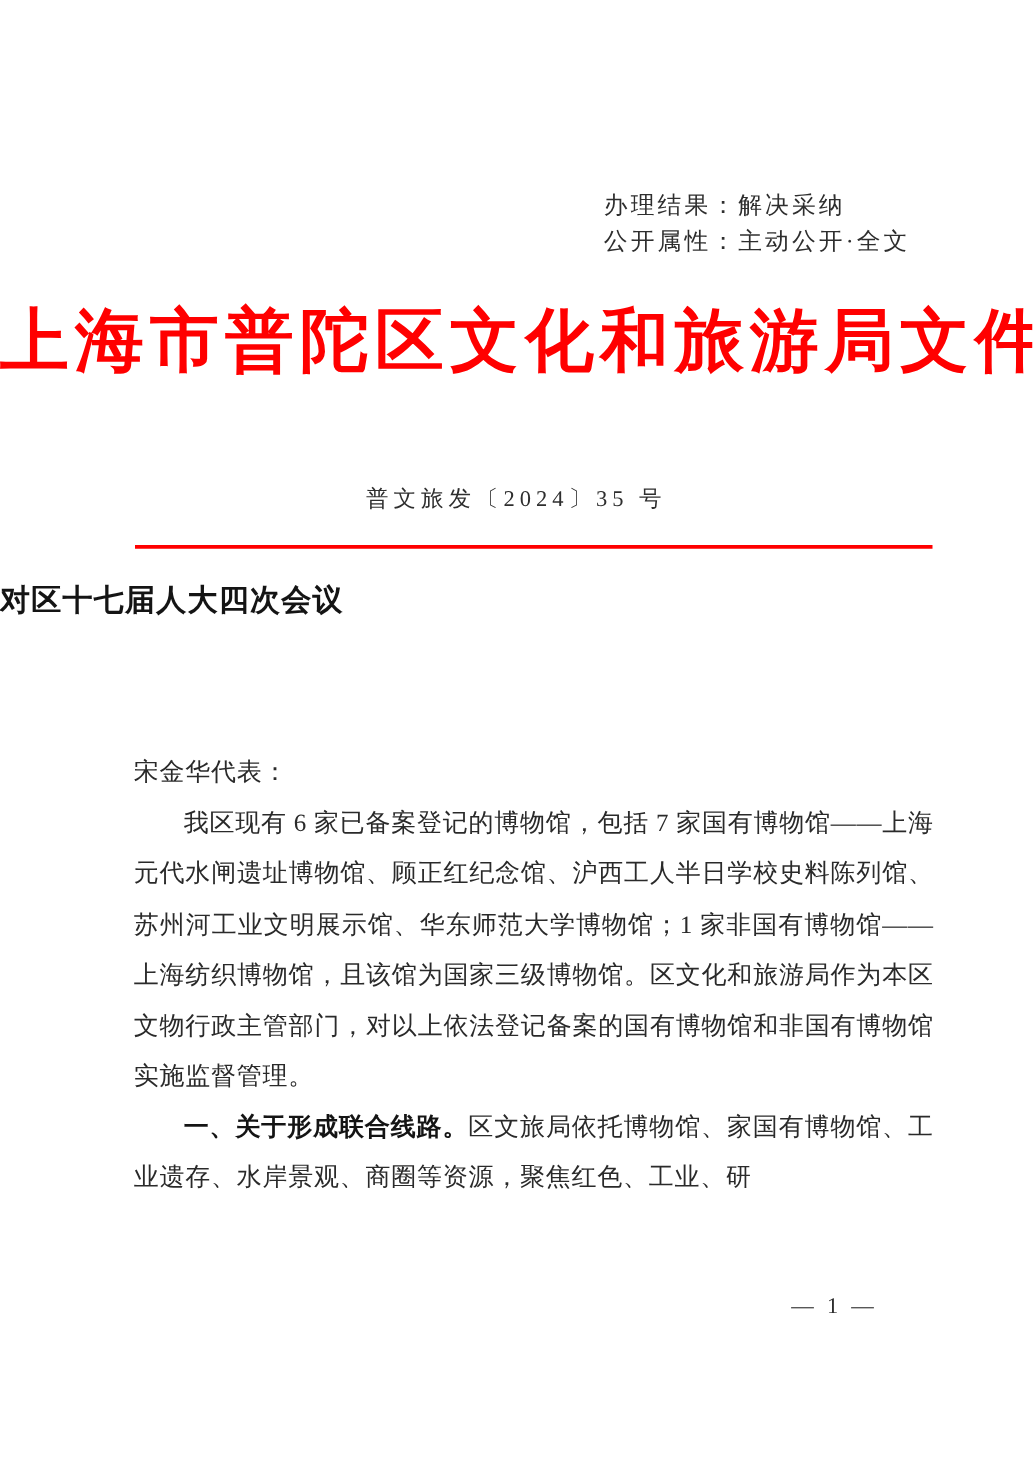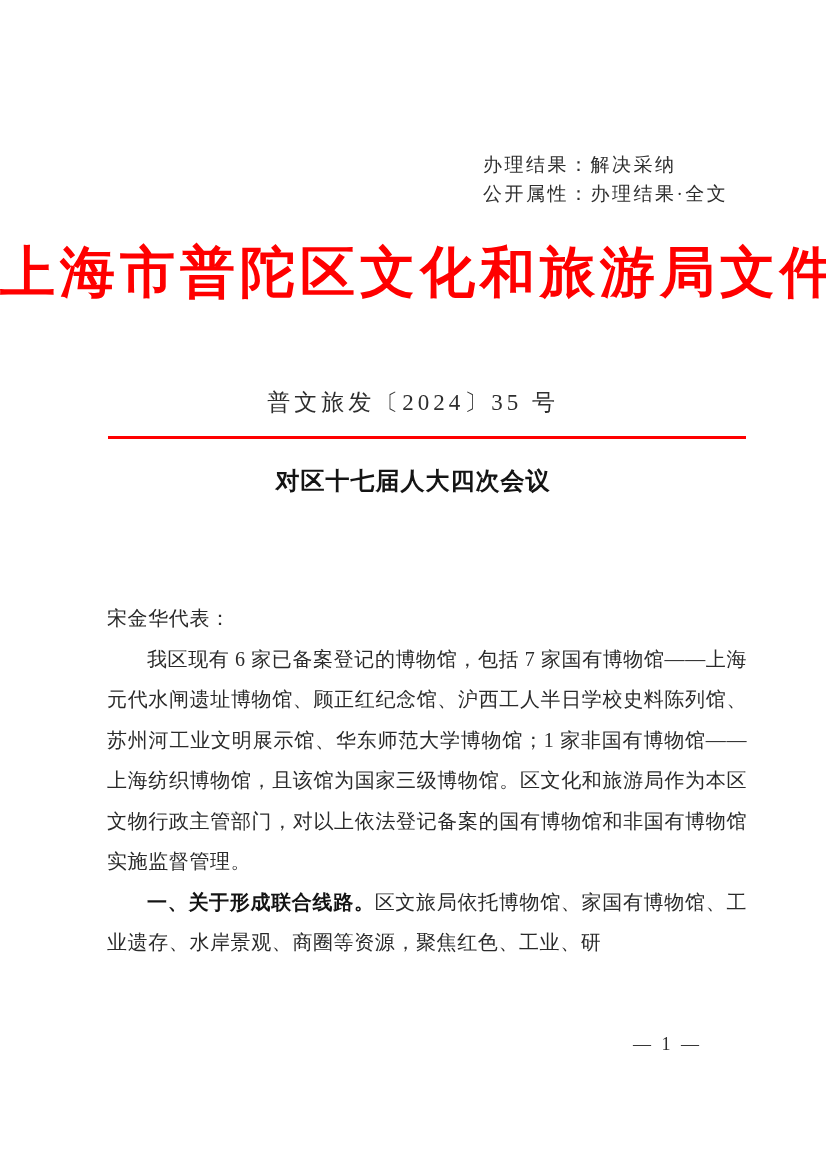--- a/index.html
+++ b/index.html
@@ -37,38 +37,38 @@
     font-weight: bold;
     letter-spacing: 5px;
     white-space: nowrap;
   }
   .doc-number {
     position: absolute;
     left: 0;
     top: 387px;
     width: 100%;
     text-align: center;
-    font-size: 23px;
+    font-size: 18px;
     letter-spacing: 4px;
     color: #2e2e2e;
     white-space: nowrap;
   }
   .red-rule {
     position: absolute;
     left: 108px;
     top: 436px;
     width: 638px;
     height: 3px;
   }
   .subject {
     position: absolute;
     left: 0;
     top: 460px;
     width: 100%;
-    text-align: center;
+    text-align: left;
     font-size: 24px;
     font-weight: bold;
     line-height: 42px;
     color: #141414;
     letter-spacing: 1px;
   }
   .doc-body {
     position: absolute;
     left: 107px;
     top: 598px;
@@ -100,21 +100,21 @@
     white-space: nowrap;
   }
 </style>
 </head>
 <body>
 
 <div class="page">
 
   <div class="meta-block">
     <div>办理结果：解决采纳</div>
-    <div>公开属性：办理结果·全文</div>
+    <div>公开属性：主动公开·全文</div>
   </div>
 
   <div class="red-title" style="color: rgb(255, 0, 0);">上海市普陀区文化和旅游局文件</div>
 
   <div class="doc-number">普文旅发〔2024〕35 号</div>
 
   <div class="red-rule" style="background-color: rgb(255, 0, 0);"></div>
 
   <div class="subject">
     <div>对区十七届人大四次会议</div>

